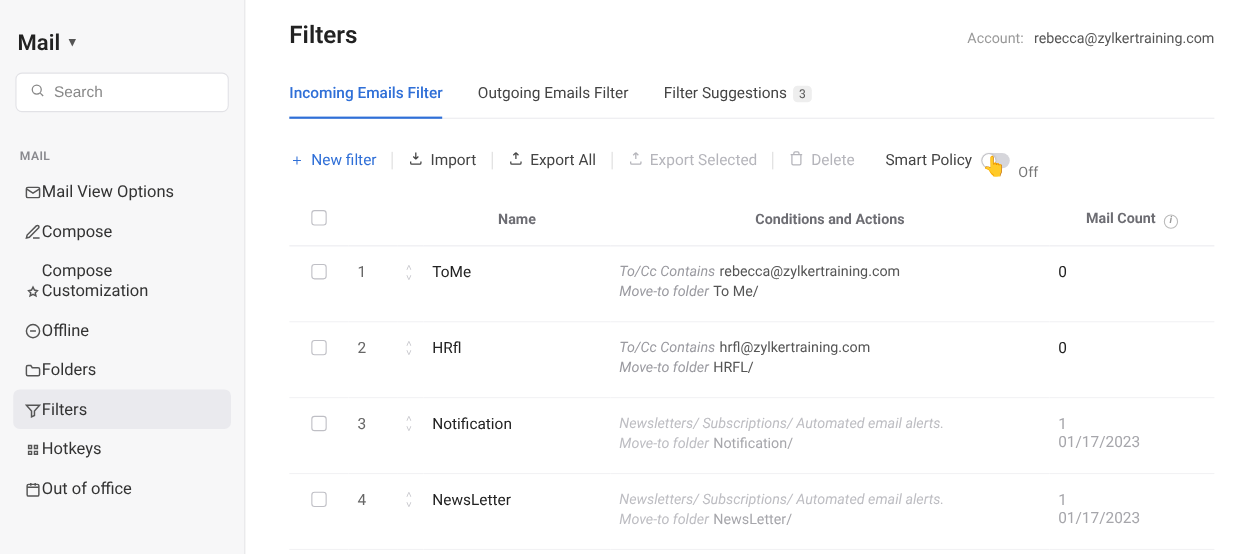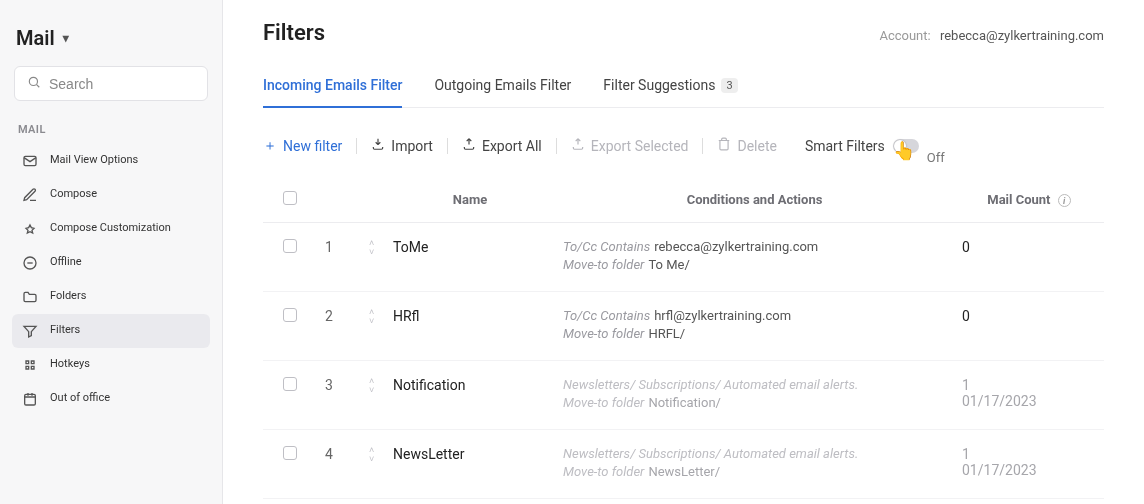--- a/index.html
+++ b/index.html
@@ -26,52 +26,52 @@
       display: flex;
       align-items: center;
       gap: 8px;
       font-size: 20px;
       font-weight: 600;
       padding: 8px 4px 16px 4px;
     }
     .sidebar-title .chev { font-size: 12px; color: #555; }
     .search-box {
       display: flex;
-      align-items: center;
+      align-items: flex-start;
       gap: 8px;
       background: #fff;
       border: 1px solid #e2e2e6;
       border-radius: 6px;
       padding: 8px 12px;
-      margin: 0 2px 18px 2px;
+      margin: 0 2px 29px 2px;
     }
     .search-box input {
       border: none;
       outline: none;
       font-size: 14px;
       width: 100%;
       color: #333;
     }
     .search-box input::placeholder { color: #888; }
     .section-label {
       font-size: 11px;
       letter-spacing: 0.4px;
       color: #8a8a8f;
       font-weight: 600;
       padding: 4px 6px 8px 6px;
     }
     .nav-item {
       display: flex;
-      align-items: flex-start;
-      gap: 12px;
+      align-items: flex-end;
+      gap: 0;
       padding: 9px 10px;
       border-radius: 6px;
       color: #333;
       cursor: pointer;
-      font-size: 11px;
+      font-size: 15px;
     }
     .nav-item.active { background: #eaeaee; }
     .nav-item .icon { width: 16px; display:flex; justify-content:center; color:#555; }
     .nav-item .icon svg { width: 16px; height: 16px; stroke: #555; }
     
     .main {
       flex: 1;
       padding: 20px 40px 0 40px;
       overflow: hidden;
     }
@@ -361,21 +361,21 @@
     <div class="divider"></div>
     <div class="tool disabled">
       <span>
         <svg class="icon-svg" viewBox="0 0 24 24" fill="none" stroke="currentColor" stroke-width="2">
             <path d="M3 6h18M8 6V4a2 2 0 012-2h4a2 2 0 012 2v2m3 0v14a2 2 0 01-2 2H7a2 2 0 01-2-2V6"></path>
           </svg>
       </span>
       <span>Delete</span>
     </div>
     <div class="toggle-wrap" style="margin-left:16px; position:relative;">
-      <span style="color:#444;">Smart Filters</span>
+      <span style="color:#444;">Smart Policy</span>
       <div class="toggle"></div>
       <span class="toggle-label">Off</span>
       <span class="cursor-hand" style="left:92px; top:8px;">👆</span>
     </div>
   </div>
 
   <table class="table">
     <thead>
       <tr>
         <th class="col-check">

